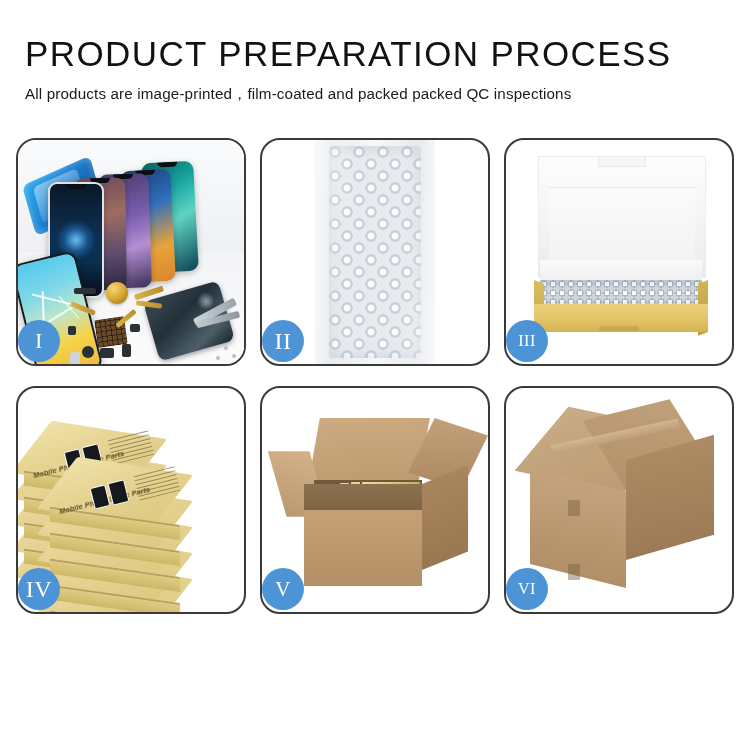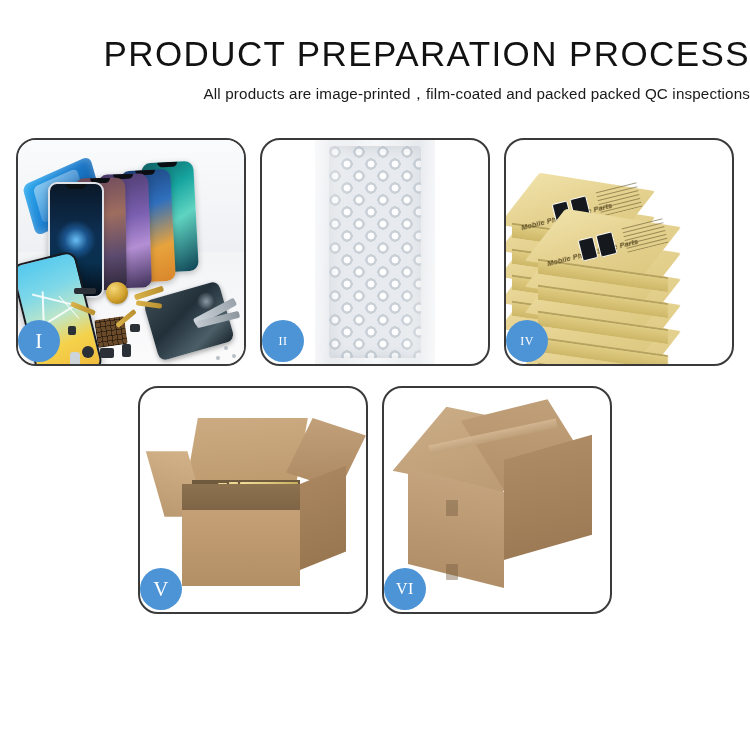--- a/index.html
+++ b/index.html
@@ -11,21 +11,22 @@
     width: 750px;
     height: 750px;
     font-family: "Liberation Sans", sans-serif;
     overflow: hidden;
     position: relative;
   }
 
   
   .header {
     padding-top: 36px;
-    text-align: right;
+    text-align: left;
+    padding-left: 25px;
   }
   .title {
     font-family: "Liberation Sans", sans-serif;
     font-size: 35px;
     font-weight: 400;
     letter-spacing: 1.4px;
     color: #121212;
     line-height: 1.05;
     white-space: nowrap;
   }
@@ -80,21 +81,21 @@
     border-radius: 50%;
     background: #4d94d6;
     color: #ffffff;
     font-family: "Liberation Serif", serif;
     font-size: 21px;
     line-height: 42px;
     text-align: center;
     letter-spacing: 0.5px;
     z-index: 12;
   }
-  .badge.wide { font-size: 12px; }
+  .badge.wide { font-size: 24px; }
   .badge.extrawide { font-size: 16px; }
 
   
   .p1 { background: #f4f5f7; }
   .p1-bg-top {
     position: absolute; left:0; top:0; right:0; height: 50%;
     background: linear-gradient(180deg,#fafbfc 0%, #eef0f3 100%);
   }
   .p1-bg-bot {
     position: absolute; left:0; bottom:0; right:0; height: 50%;
@@ -534,20 +535,37 @@
       <div class="scene">
         <div class="wrap-sleeve">
           <div class="bubbles"></div>
           <div class="sleeve-sheen"></div>
         </div>
       </div>
     </div>
     <div class="badge wide">II</div>
   </div>
 
+  <div class="cell">
+    <div class="panel p3">
+      <div class="scene">
+        <div class="p3-lid">
+          <div class="p3-lid-tab"></div>
+          <div class="p3-lid-inner"></div>
+        </div>
+        <div class="p3-foam"></div>
+        <div class="p3-bubble-row"></div>
+        <div class="p3-left-wall"></div>
+        <div class="p3-right-wall"></div>
+        <div class="p3-front"></div>
+        <div class="p3-front-notch"></div>
+      </div>
+    </div>
+    <div class="badge extrawide">III</div>
+  </div>
 
   <div class="cell">
     <div class="panel p4">
       <div class="scene">
         <div class="stack">
 
           <div class="sbox" style="left:2px;  top:130px;">
               <div class="top"></div>
               <div class="side"></div>
               <div class="edge"></div>

